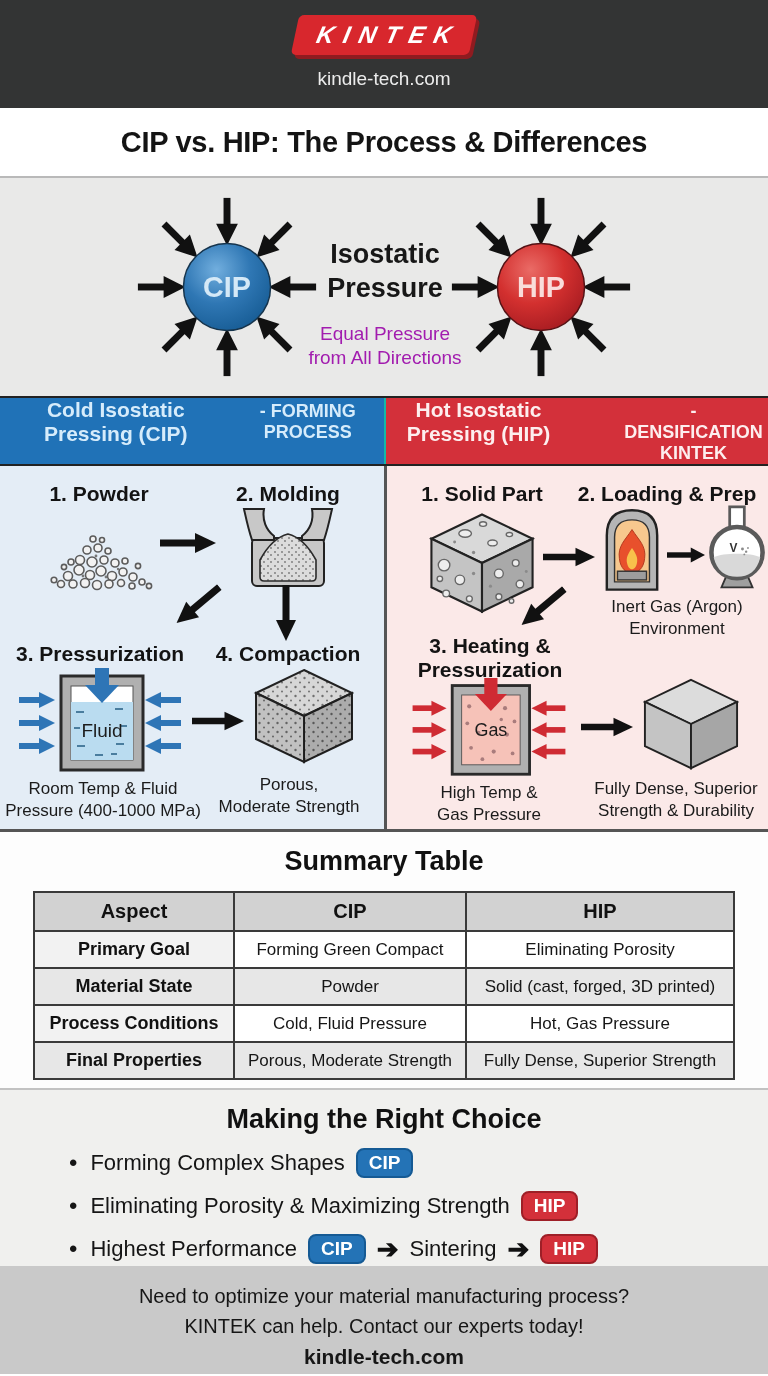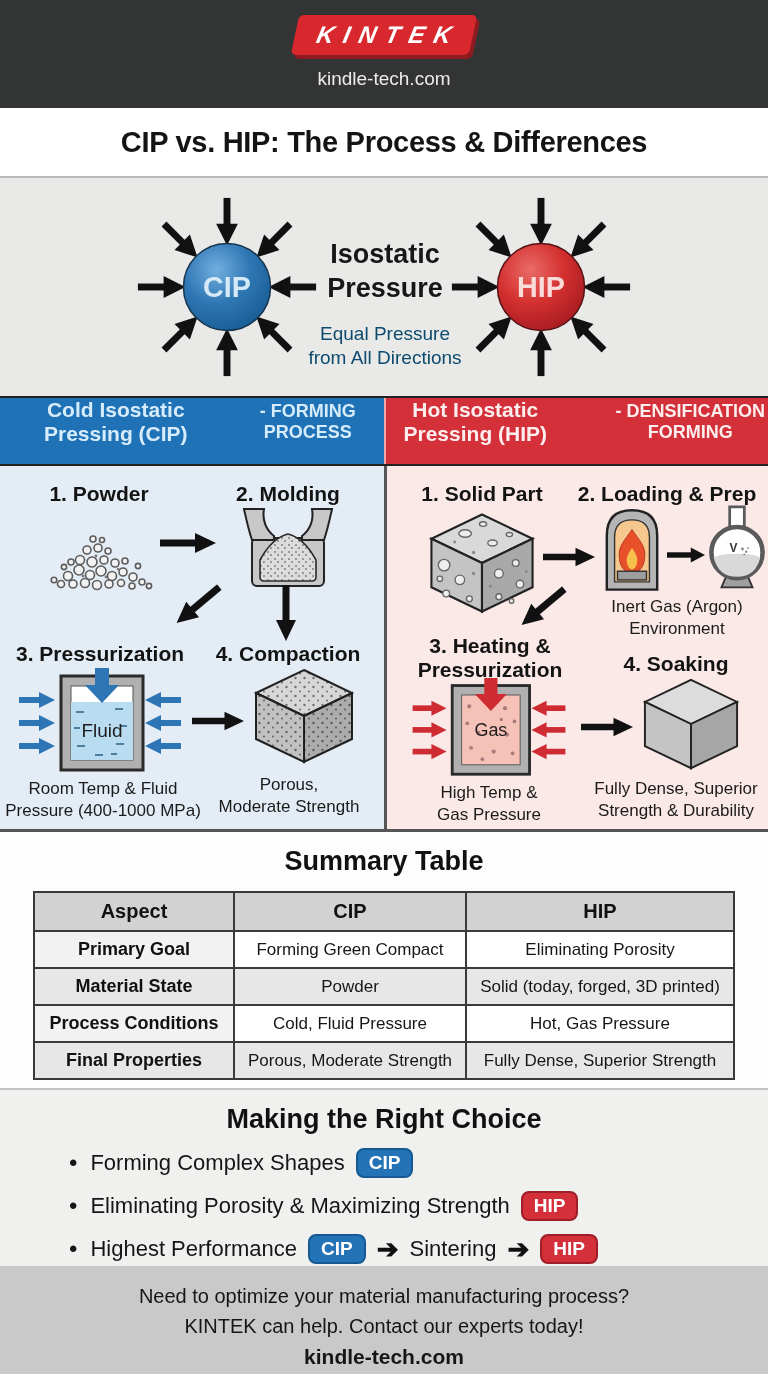--- a/index.html
+++ b/index.html
@@ -16,27 +16,27 @@
   .title-band{height:68px;background:#fff;border-bottom:2px solid #b9b9b9;display:flex;align-items:center;justify-content:center;}
   .title-band h1{font-size:29px;font-weight:800;color:#141414;margin:0;letter-spacing:-0.3px;}
 
   
   .pressure{height:218px;background:#e9e9e8;position:relative;}
   .sphere-svg{position:absolute;top:10px;width:198px;height:198px;}
   .sphere-cip{left:128px;}
   .sphere-hip{left:442px;}
   .iso-center{position:absolute;left:286px;top:60px;width:198px;text-align:center;}
   .iso-title{font-size:27px;font-weight:800;white-space:pre-line;line-height:1.25;color:#171717;}
-  .iso-sub{font-size:19px;margin-top:16px;white-space:pre-line;line-height:1.3;color:#0c4a6e;}
+  .iso-sub{font-size:19px;margin-top:16px;white-space:pre-line;line-height:1.3;color:#a21caf;}
 
   
   .col-heads{display:flex;height:66px;border-top:2px solid #222;border-bottom:2px solid #222;}
   .col-head{width:50%;display:flex;flex-direction:row;justify-content:center;text-align:center;box-sizing:border-box;}
   .col-head.cip{background:#2072b7;color:#d6ecfb;}
-  .col-head.hip{background:#d3303a;color:#fdeeee;border-left:2px solid #fca5a5;gap:48px;}
+  .col-head.hip{background:#d3303a;color:#fdeeee;border-left:2px solid #14b8a6;gap:48px;}
   .ch1{font-size:21px;font-weight:bold;}
   .ch2{font-size:18px;font-weight:bold;margin-top:3px;}
 
   
   .process{display:flex;height:363px;border-bottom:3px solid #555;}
   .pcol{width:50%;position:relative;box-sizing:border-box;overflow:hidden;}
   .pcol.cip{background:#e4edf6;}
   .pcol.hip{background:#fbe9e8;border-left:3px solid #555;}
   .abs{position:absolute;}
   .step-title{position:absolute;font-size:21px;font-weight:bold;color:#131313;text-align:center;white-space:pre-line;line-height:1.15;}
@@ -184,21 +184,21 @@
     </svg>
   </div>
 
   <div class="col-heads">
     <div class="col-head cip">
       <div class="ch1">Cold Isostatic Pressing (CIP)</div>
       <div class="ch2">- FORMING PROCESS</div>
     </div>
     <div class="col-head hip">
       <div class="ch1">Hot Isostatic Pressing (HIP)</div>
-      <div class="ch2">- DENSIFICATION FORMING</div>
+      <div class="ch2">- DENSIFICATION KINTEK</div>
     </div>
   </div>
 
   <div class="process">
 
     <div class="pcol cip">
       <div class="step-title" style="left:4px;width:190px;top:16px;">1. Powder</div>
       <div class="step-title" style="left:196px;width:184px;top:16px;">2. Molding</div>
 
       <svg class="abs" style="left:34px;top:50px;" width="128" height="80" viewBox="0 0 128 80">
@@ -400,21 +400,20 @@
       <div class="caption" style="left:196px;width:188px;top:130px;">Inert Gas (Argon)
 Environment</div>
 
       <svg class="abs" style="left:128px;top:130px;transform:rotate(140deg);" width="56" height="22" viewBox="0 0 56 22">
         <line x1="0" y1="11" x2="37" y2="11" stroke="#111" stroke-width="7"></line>
           <polygon points="35,1 56,11 35,21" fill="#111"></polygon>
       </svg>
 
       <div class="step-title" style="left:0px;width:206px;top:168px;">3. Heating &amp;
 Pressurization</div>
-      <div class="step-title" style="left:196px;width:186px;top:186px;">4. Soaking</div>
 
       <svg class="abs" style="left:14px;top:212px;" width="176" height="100" viewBox="0 0 170 106">
         <g stroke="#cf2b33" fill="#cf2b33">
           <line x1="4" y1="32" x2="26" y2="32" stroke-width="6"></line>
             <polygon points="24,24 40,32 24,40" stroke="none"></polygon>
           <line x1="4" y1="55" x2="26" y2="55" stroke-width="6"></line>
             <polygon points="24,47 40,55 24,63" stroke="none"></polygon>
           <line x1="4" y1="78" x2="26" y2="78" stroke-width="6"></line>
             <polygon points="24,70 40,78 24,86" stroke="none"></polygon>
           <line x1="166" y1="32" x2="144" y2="32" stroke-width="6"></line>
@@ -480,21 +479,21 @@
       </thead>
       <tbody>
         <tr>
           <td class="aspect">Primary Goal</td>
           <td>Forming Green Compact</td>
           <td>Eliminating Porosity</td>
         </tr>
         <tr class="alt">
           <td class="aspect">Material State</td>
           <td>Powder</td>
-          <td>Solid (today, forged, 3D printed)</td>
+          <td>Solid (cast, forged, 3D printed)</td>
         </tr>
         <tr>
           <td class="aspect">Process Conditions</td>
           <td>Cold, Fluid Pressure</td>
           <td>Hot, Gas Pressure</td>
         </tr>
         <tr class="alt">
           <td class="aspect">Final Properties</td>
           <td>Porous, Moderate Strength</td>
           <td>Fully Dense, Superior Strength</td>

